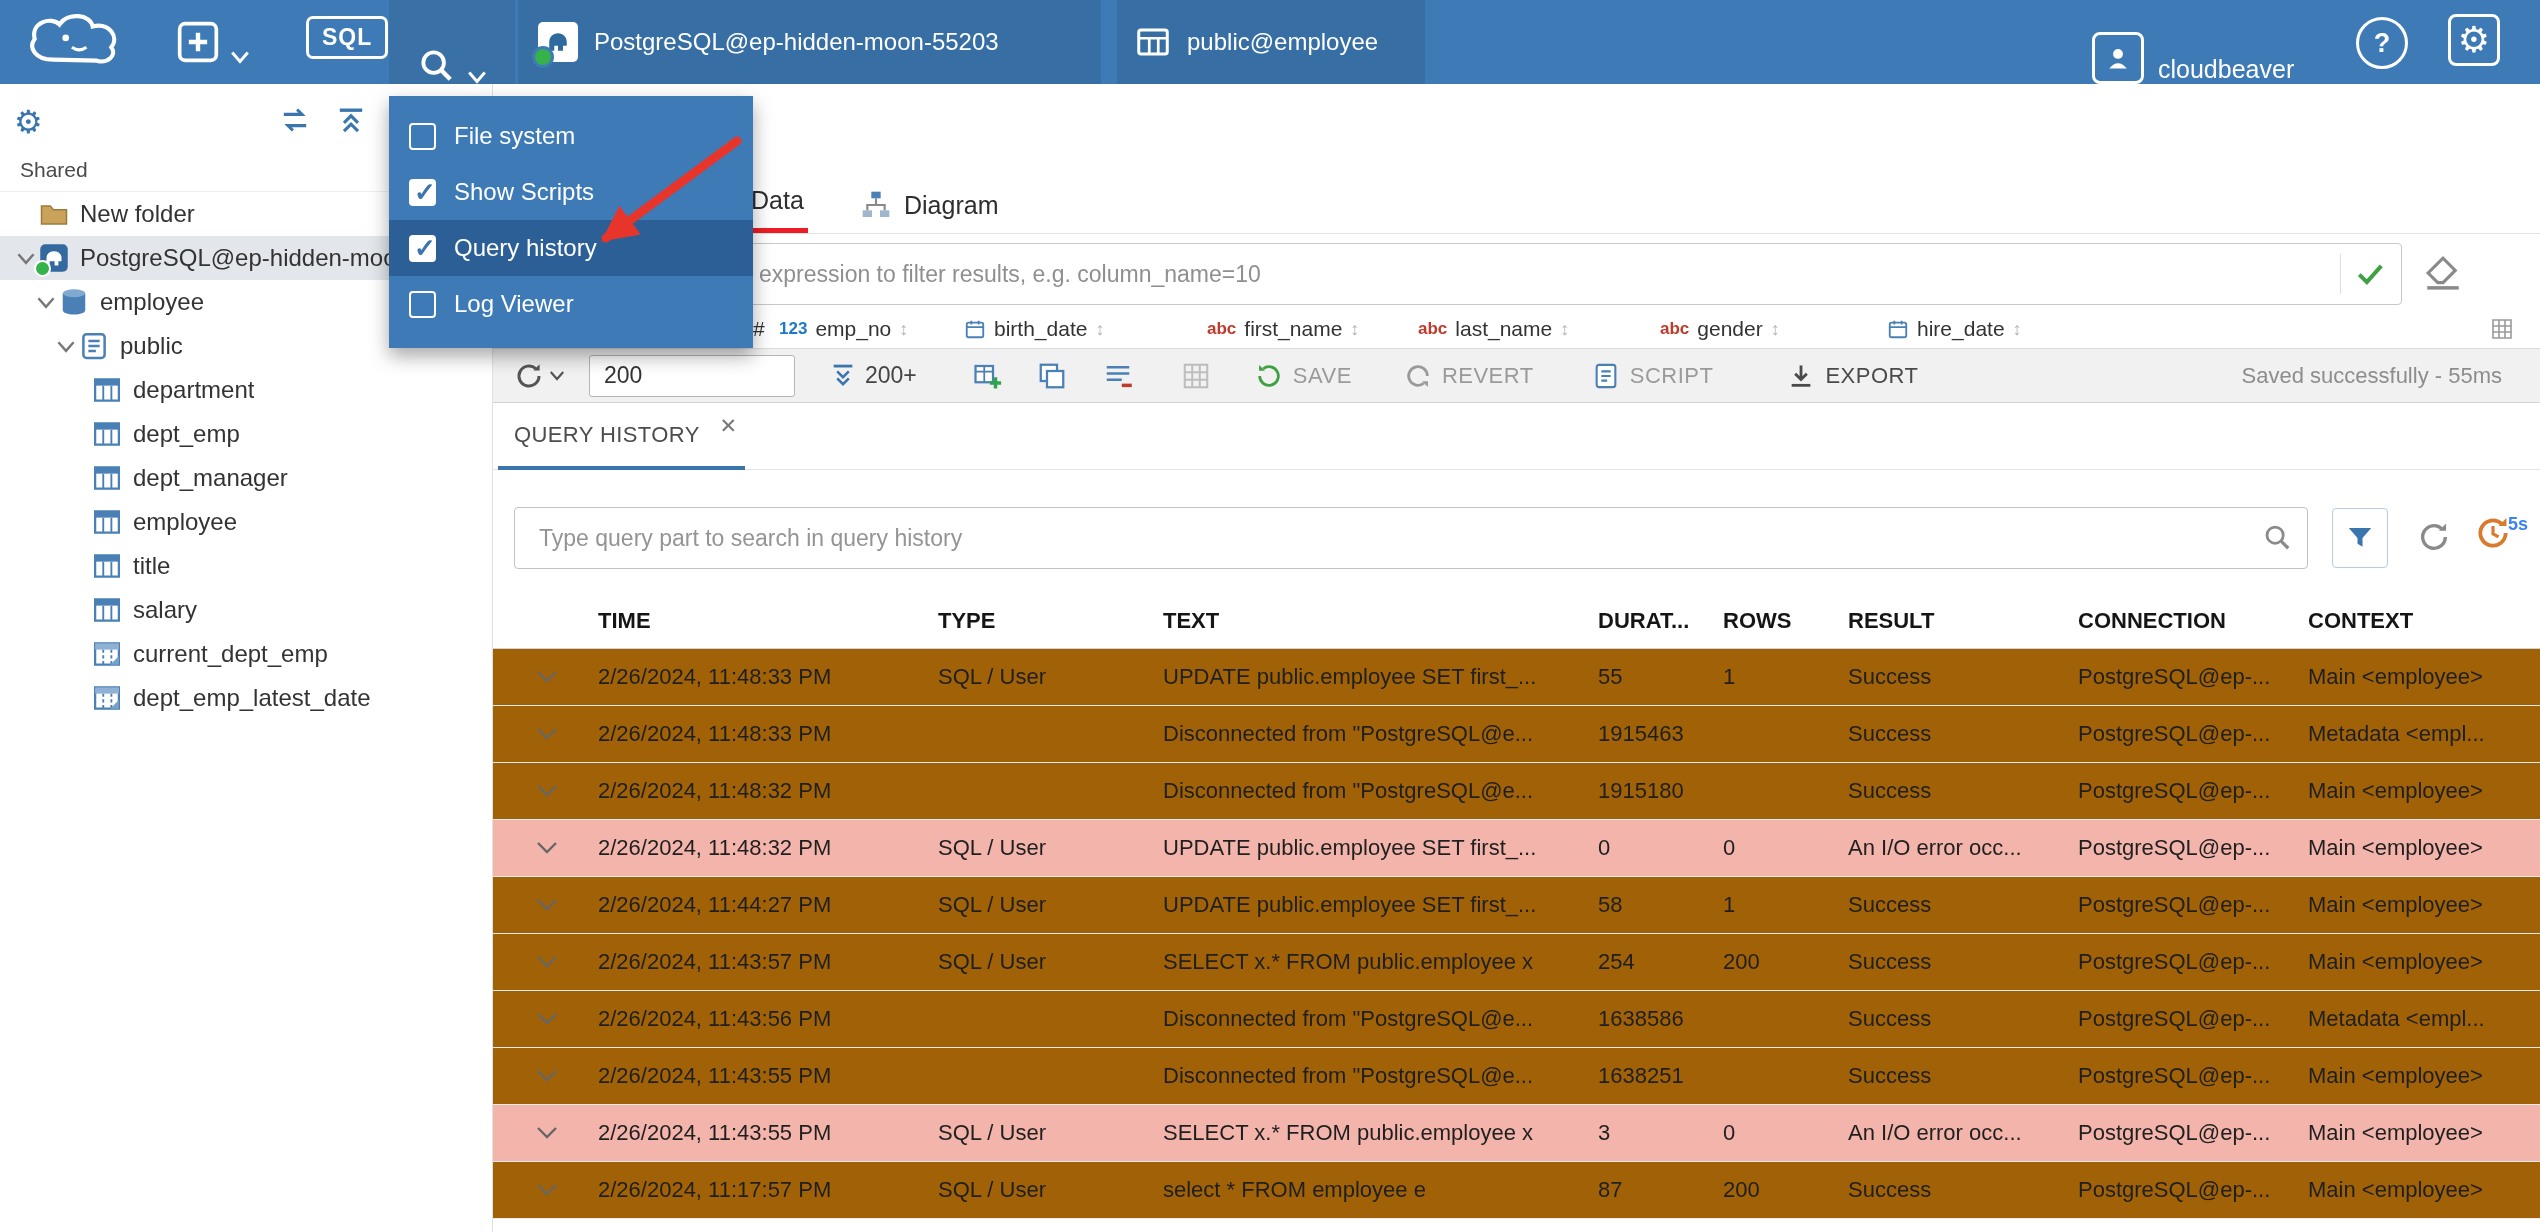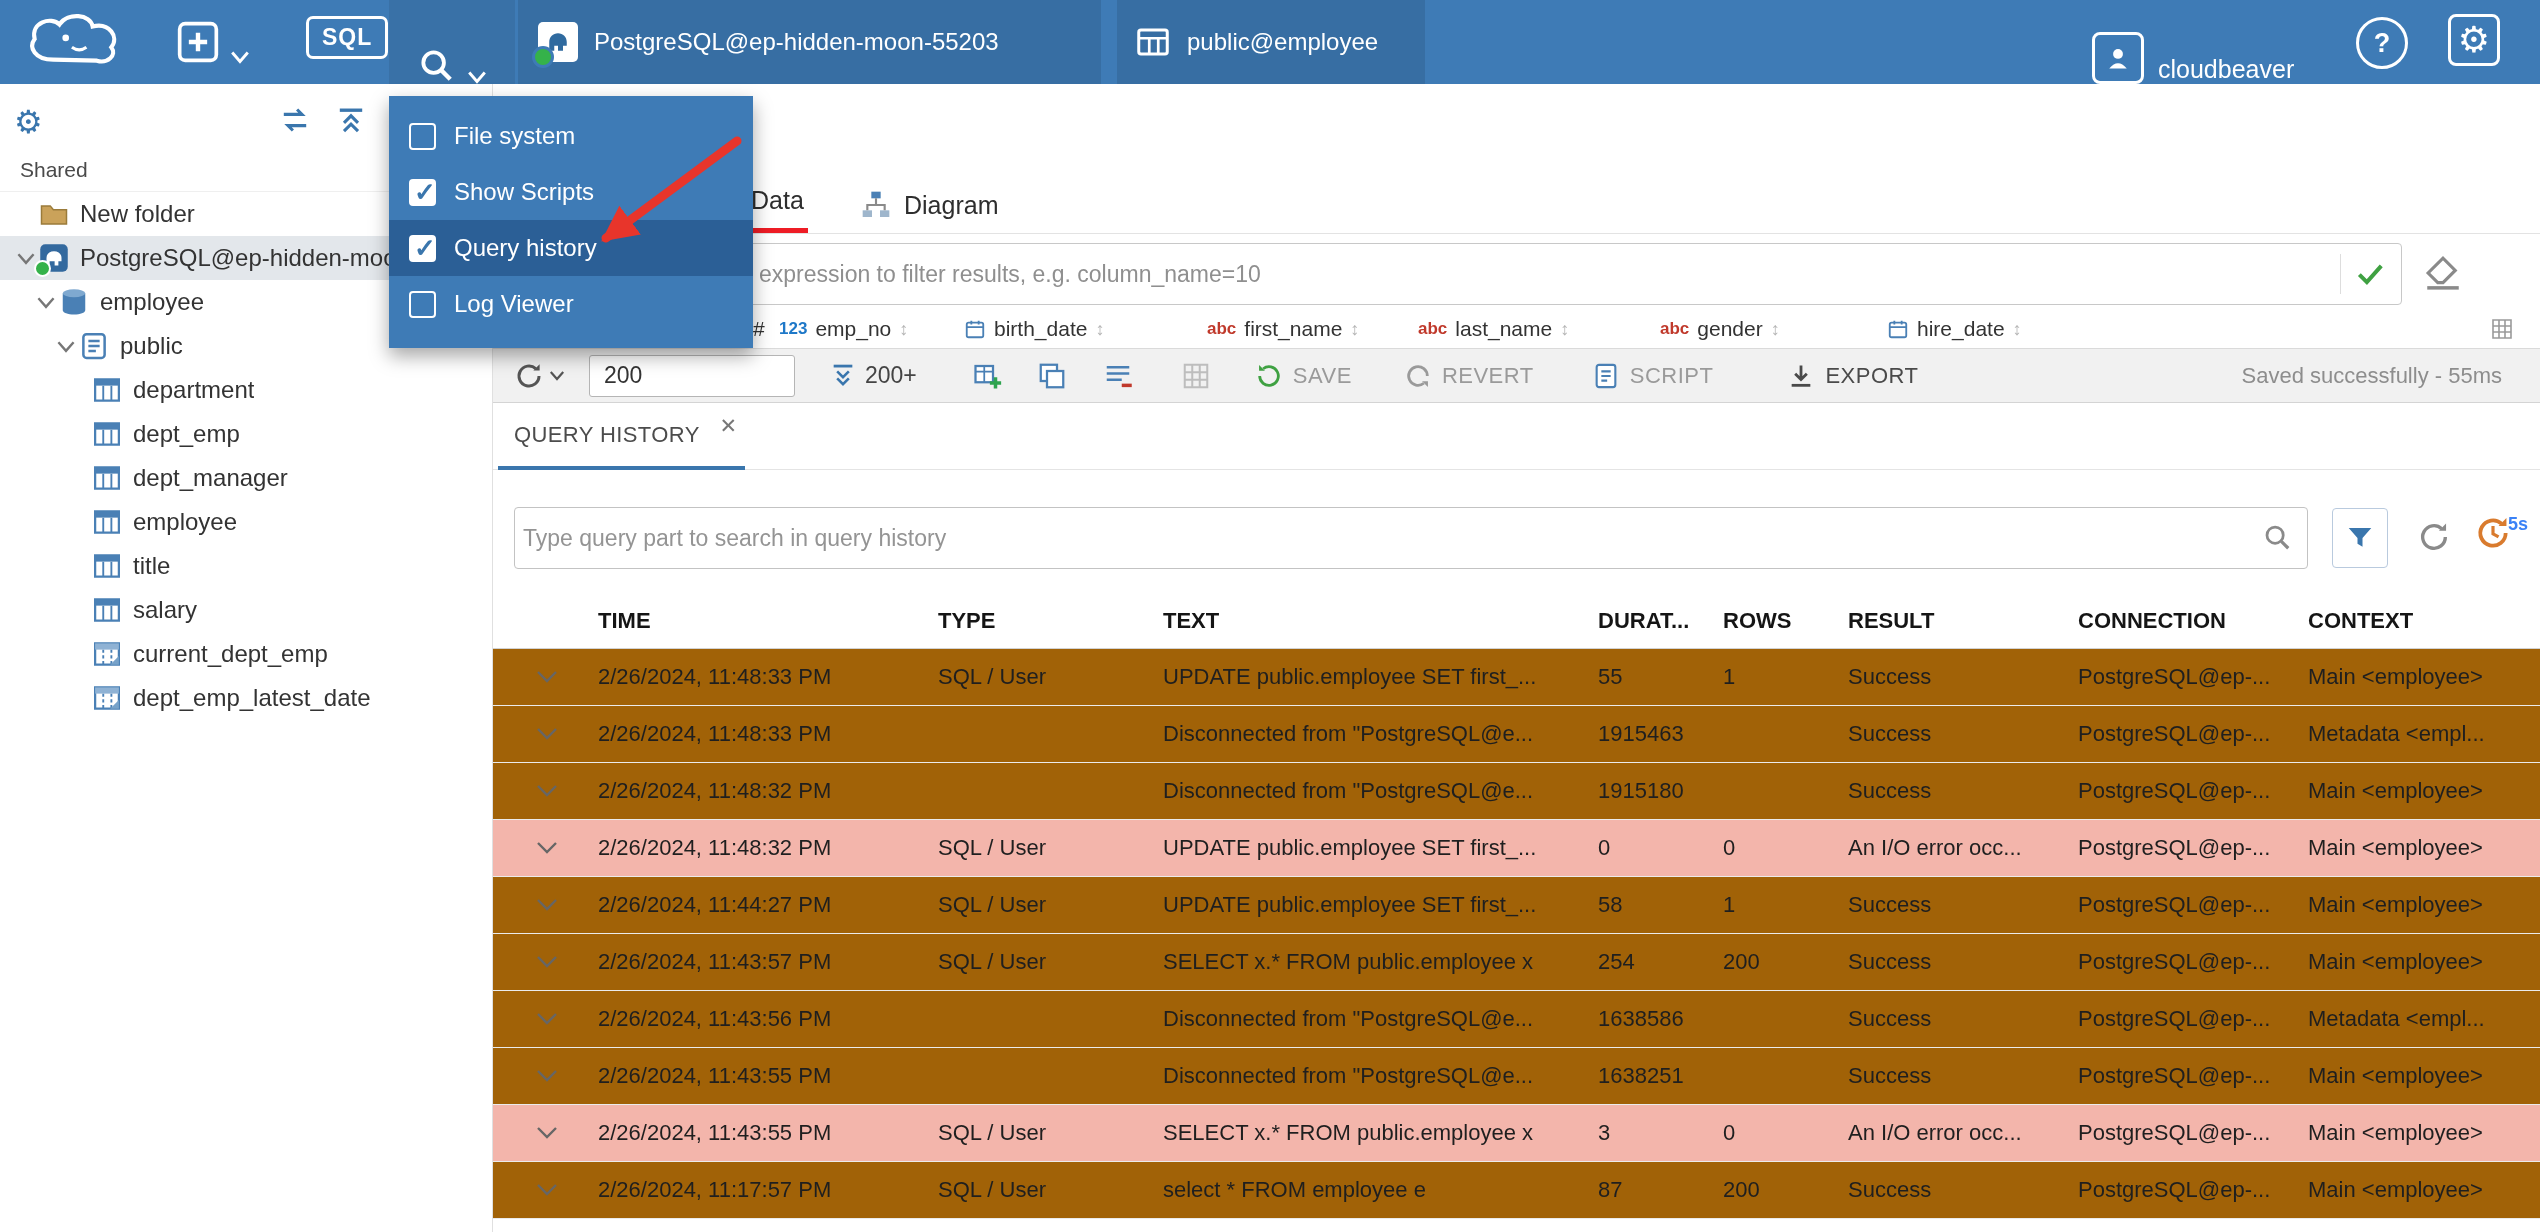--- a/index.html
+++ b/index.html
@@ -84,21 +84,21 @@
   .tb-label{font-size:22px;letter-spacing:.5px;color:#9a9a9a;margin-left:10px;}
   .tb-label.dark{color:#4a4a4a;}
   .fetch-label{font-size:23px;color:#444;margin-left:8px;}
   .status-text{margin-left:auto;margin-right:38px;font-size:22px;color:#8d8d8d;}
 
   .qh-tabbar{position:absolute;left:0;top:319px;right:0;height:67px;border-bottom:1px solid #e4e4e4;box-sizing:border-box;}
   .qh-tab{position:absolute;left:6px;top:0;width:247px;height:67px;border-bottom:4px solid #3a76ad;display:flex;align-items:center;box-sizing:border-box;cursor:pointer;}
   .qh-tab-label{font-size:22px;color:#4c4c4c;margin-left:16px;letter-spacing:.4px;}
   .qh-close{margin-left:auto;margin-right:8px;margin-bottom:18px;color:#777;font-size:21px;cursor:pointer;}
 
-  .qh-search-input{position:absolute;left:22px;top:423px;width:1794px;height:62px;border:1px solid #c3c3c3;border-radius:4px;box-sizing:border-box;font-size:23px;color:#444;padding-left:8px;outline:none;}
+  .qh-search-input{position:absolute;left:22px;top:423px;width:1794px;height:62px;border:1px solid #c3c3c3;border-radius:4px;box-sizing:border-box;font-size:23px;color:#444;padding-left:24px;outline:none;}
   .qh-search-input::placeholder{color:#949494;}
   .qh-search-icon{position:absolute;left:1770px;top:438px;pointer-events:none;}
   .qh-filter-btn{position:absolute;left:1840px;top:424px;width:56px;height:60px;border:1px solid #b9cade;border-radius:4px;background:#fff;display:flex;align-items:center;justify-content:center;cursor:pointer;}
   .qh-refresh{position:absolute;left:1925px;top:436px;background:none;border:none;padding:0;cursor:pointer;display:flex;}
   .qh-auto{position:absolute;left:1982px;top:430px;background:none;border:none;padding:0;cursor:pointer;display:flex;}
   .auto-badge{color:#3b82f6;font-size:18px;font-weight:bold;position:relative;top:-8px;left:-4px;margin-top:8px;}
 
   .qh-table{position:absolute;left:0;top:509px;right:0;bottom:0;overflow:hidden;}
   .thead,.hrow{display:grid;grid-template-columns:90px 340px 225px 435px 125px 125px 230px 230px 1fr;align-items:center;}
   .thead{height:55px;border-bottom:1px solid #d2d2d2;font-weight:bold;font-size:22px;color:#151515;}

